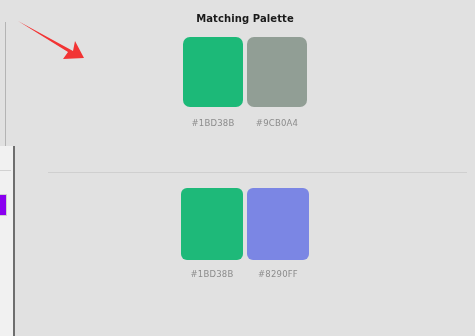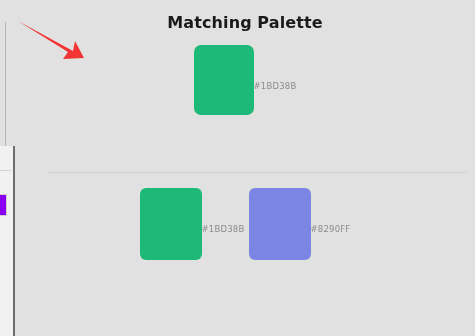--- a/index.html
+++ b/index.html
@@ -87,40 +87,40 @@
     position: absolute;
     left: 33px;
     right: 8px;
     top: 172px;
     height: 1px;
     background: #cfcfcf;
   }
 
   .palette-title {
     text-align: center;
-    font-size: 16px;
+    font-size: 10px;
     font-weight: bold;
     color: #1a1a1a;
     letter-spacing: 0.1px;
   }
   #section-matching .palette-title { padding-top: 13px; }
   #section-squash   .palette-title { padding-top: 31px; }
 
   .swatch-row {
     display: flex;
     justify-content: center;
     align-items: flex-start;
     gap: 4px;
   }
   #matching-swatch-row { margin-top: 13px; }
   #squash-swatch-row   { margin-top: 15px; }
 
   .swatch-cell {
     display: flex;
-    flex-direction: row;
+    flex-direction: column;
     align-items: center;
   }
   .swatch-chip {
     width: 60px;
     height: 70px;
     border-radius: 7px;
   }
   #squash-swatch-row .swatch-chip {
     width: 62px;
     height: 72px;
@@ -163,20 +163,24 @@
     <div class="palette-section" id="section-matching">
       <div class="palette-title">Matching Palette</div>
       <div class="swatch-row" id="matching-swatch-row">
 
         <div class="swatch-cell">
           <div class="swatch-chip" style="background: rgb(28, 185, 120);"></div>
           <div class="swatch-label">#1BD38B</div>
         </div>
 
 
+        <div class="swatch-cell">
+          <div class="swatch-chip" style="background: rgb(145, 158, 149);"></div>
+          <div class="swatch-label">#9CB0A4</div>
+        </div>
 
 
 
       </div>
     </div>
 
     <div class="palette-section" id="section-squash">
       <div class="swatch-row" id="squash-swatch-row">
 
         <div class="swatch-cell">

